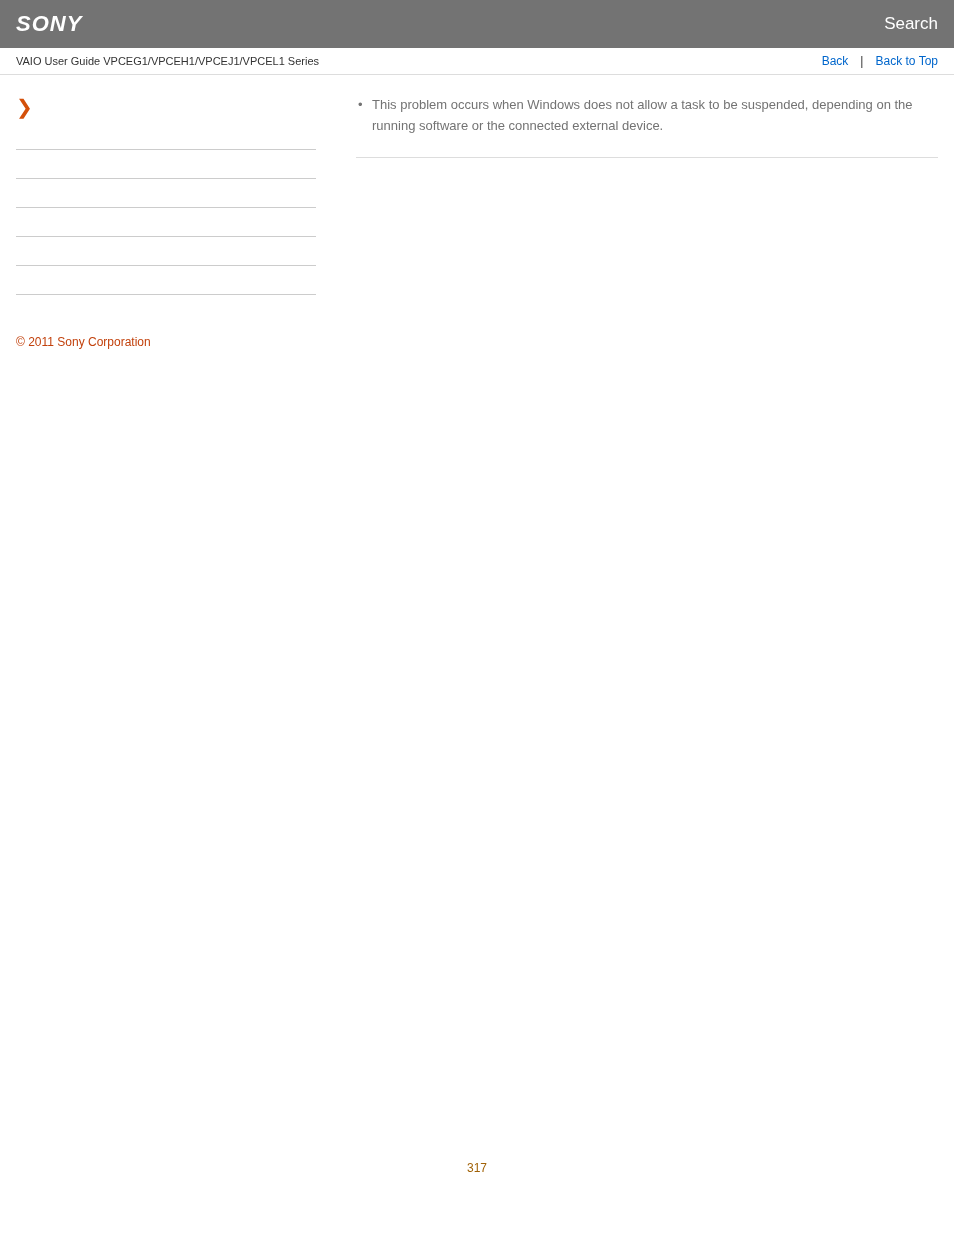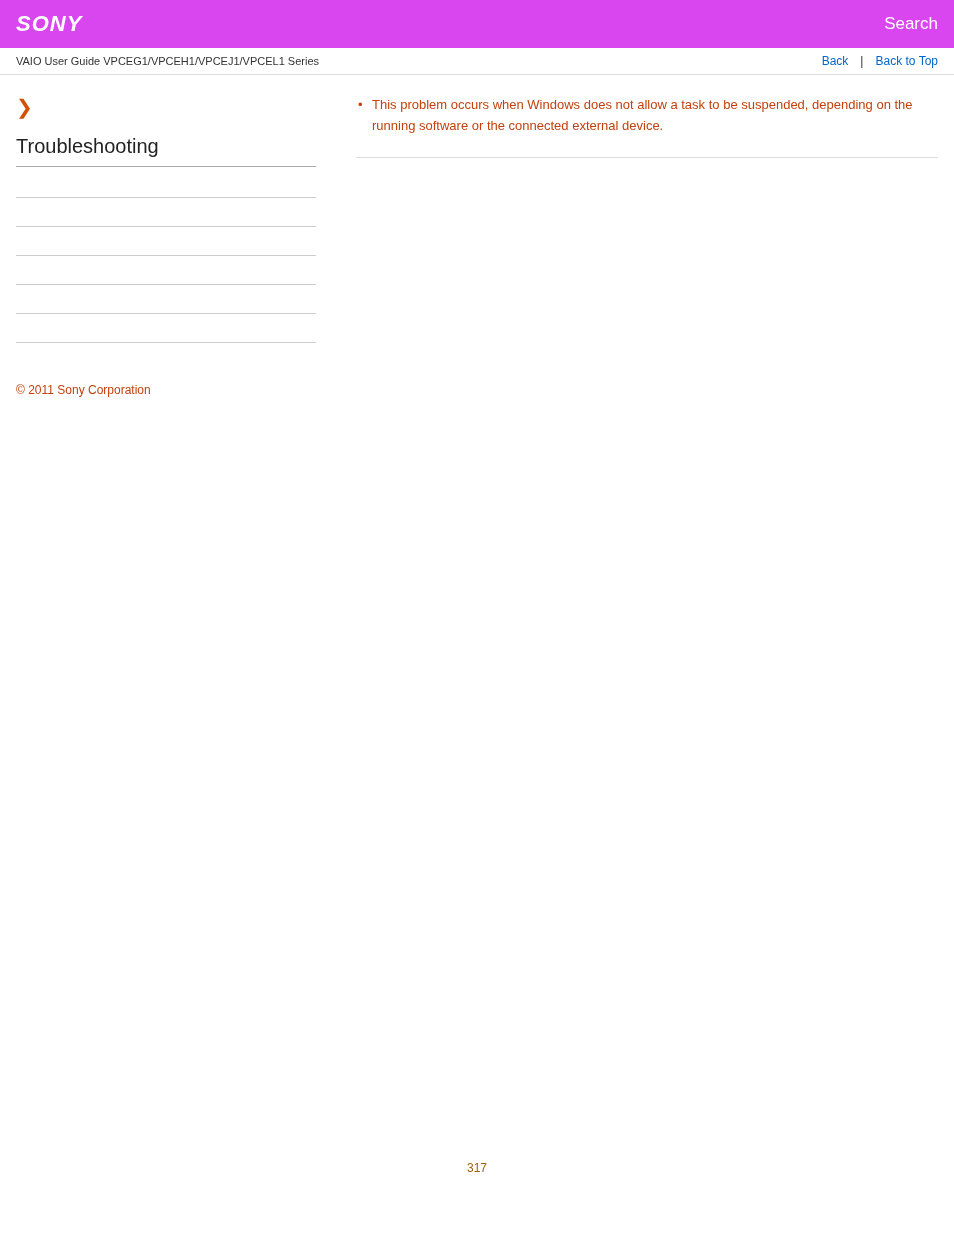--- a/index.html
+++ b/index.html
@@ -12,21 +12,21 @@
       font-family: Arial, Helvetica, sans-serif;
       font-size: 13px;
       color: #333;
       background: #fff;
       width: 954px;
       min-height: 1235px;
     }
 
     
     .header {
-      background: #d946ef;
+      background: #737373;
       height: 48px;
       display: flex;
       align-items: center;
       justify-content: space-between;
       padding: 0 16px;
     }
 
     .sony-logo {
       color: #fff;
       font-size: 22px;
@@ -125,21 +125,21 @@
 
     .content-block {
       border-bottom: 1px solid #ddd;
       padding-bottom: 20px;
       margin-bottom: 20px;
     }
 
     .content-text {
       font-size: 13px;
       line-height: 1.6;
-      color: #c2410c;
+      color: #737373;
       padding-left: 16px;
       position: relative;
     }
 
     .content-text::before {
       content: "•";
       position: absolute;
       left: 2px;
       top: 0;
     }
@@ -180,21 +180,20 @@
       <span>Back</span>
       <span> to Top</span>
     </a>
   </div>
 </nav>
 
 <div class="content">
 
   <aside class="sidebar">
     <span class="chevron-icon">❯</span>
-    <h2 class="section-title">Troubleshooting</h2>
     <div class="sidebar-lines">
       <div class="sidebar-line"></div>
       <div class="sidebar-line"></div>
       <div class="sidebar-line"></div>
       <div class="sidebar-line"></div>
       <div class="sidebar-line"></div>
       <div class="sidebar-line"></div>
     </div>
   </aside>
 

